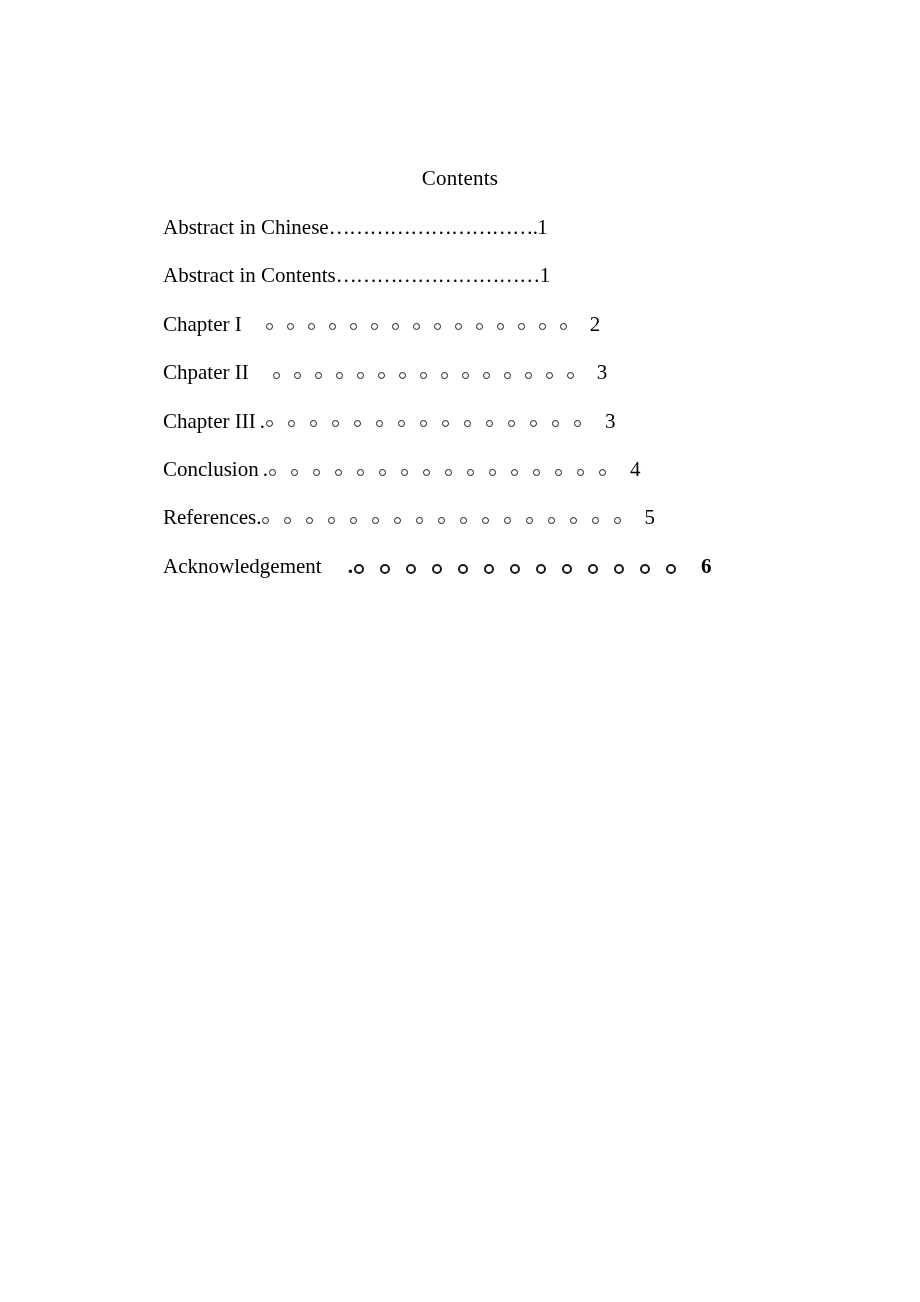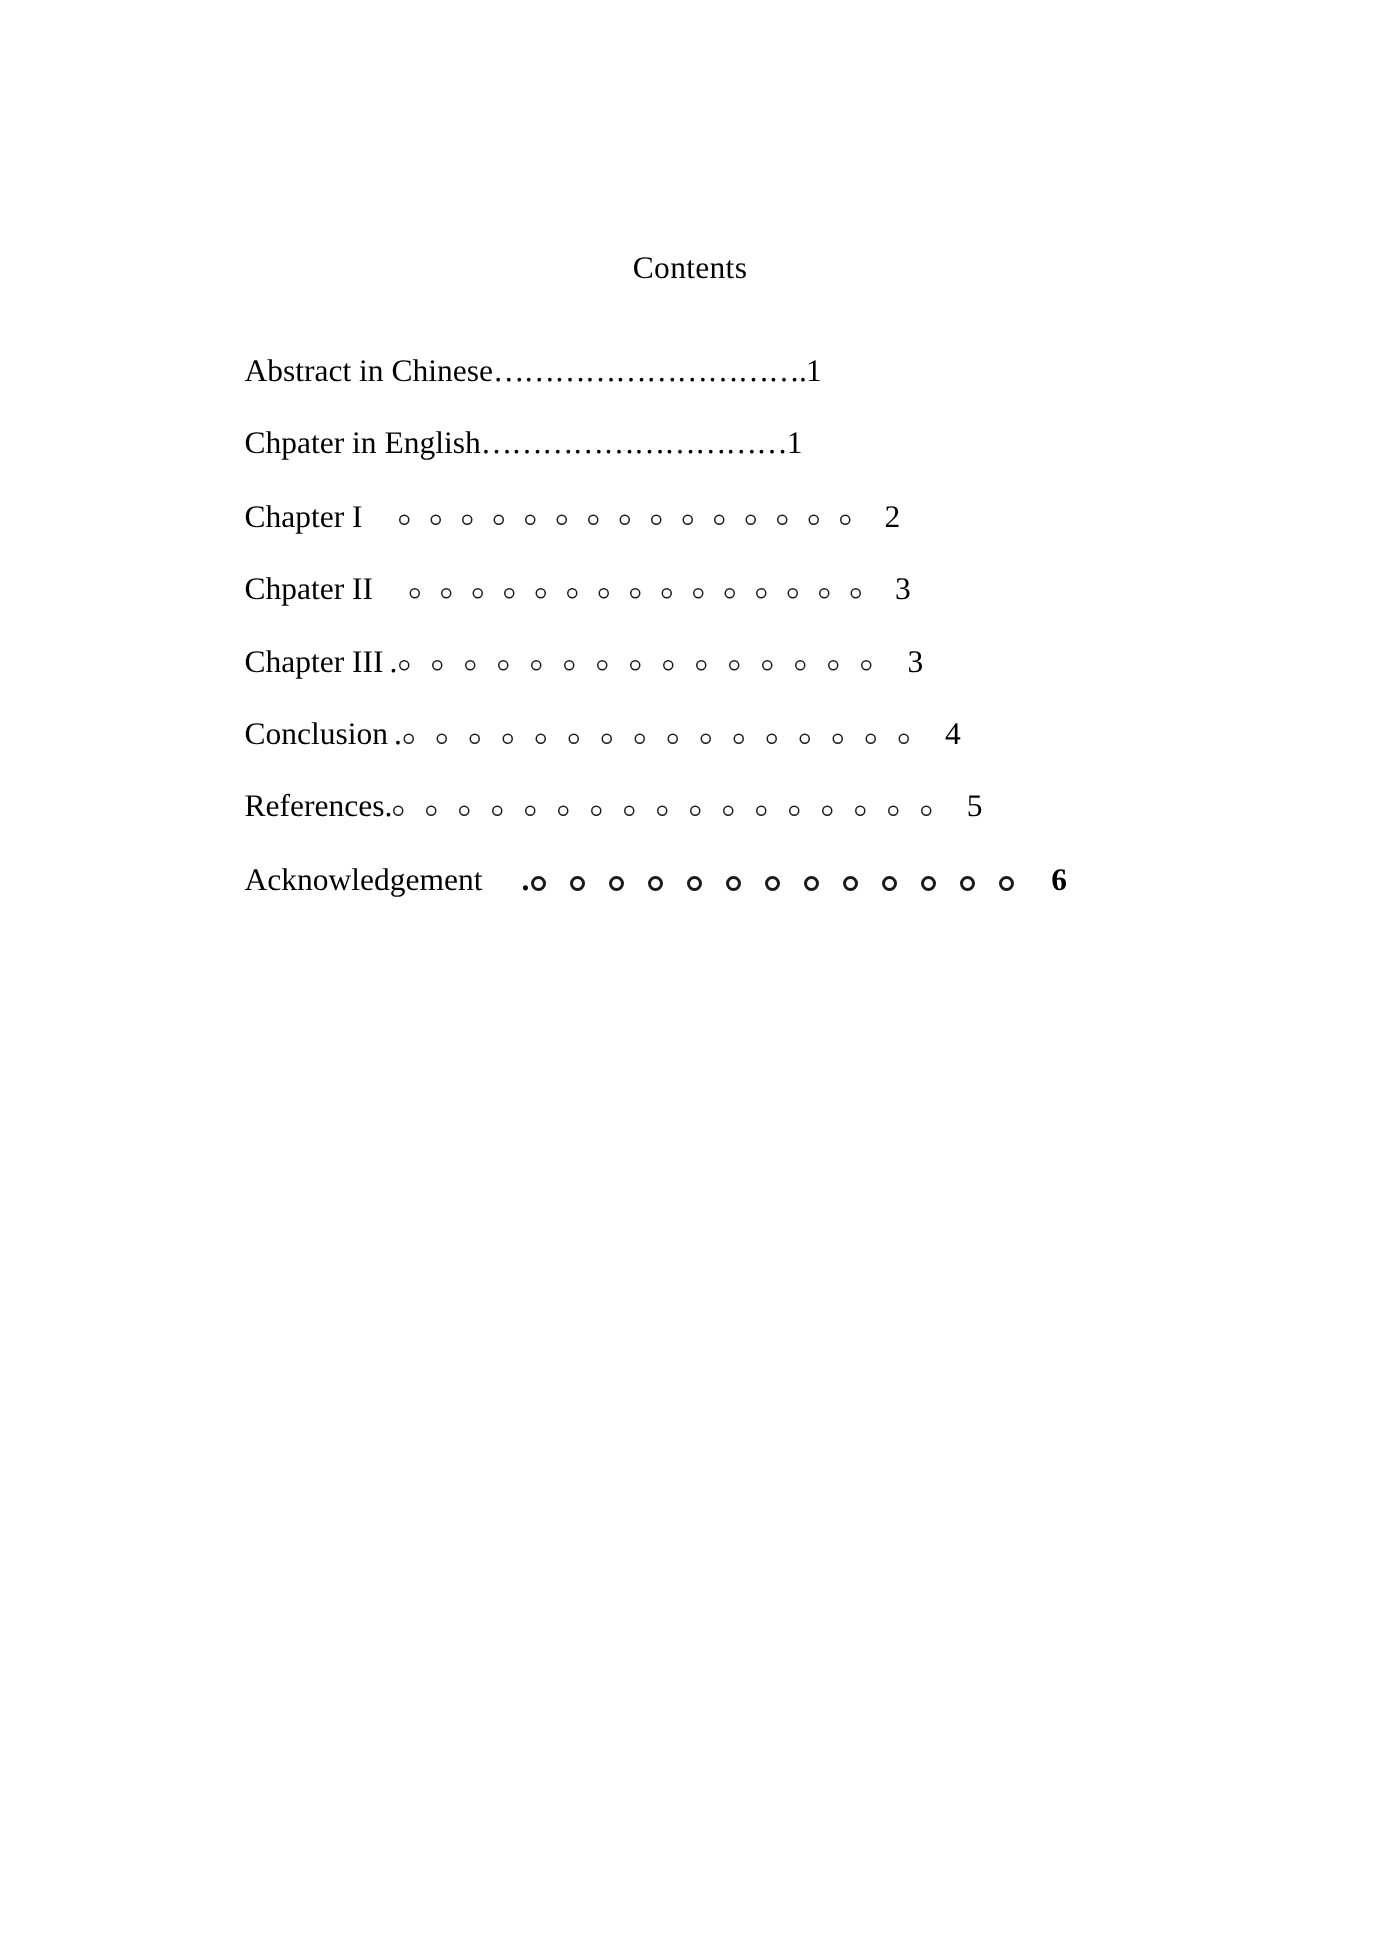--- a/index.html
+++ b/index.html
@@ -49,21 +49,20 @@
     height: 48.4px;
     white-space: nowrap;
     font-size: 21px;
     line-height: 26px;
   }
 
   .toc-label {
     display: inline-block;
     vertical-align: baseline;
     white-space: pre;
-    margin-top: 20px;
   }
 
   
   .leader-ellipsis {
     display: inline-block;
     vertical-align: baseline;
     white-space: pre;
     letter-spacing: -0.6px;
   }
 
@@ -121,21 +120,21 @@
 </style>
 </head>
 <body>
 
 <div class="page">
 
   <div class="toc-title">Contents</div>
 
   <div class="toc-list">
       <div class="toc-row row-0"><span class="toc-label">Abstract in Chinese</span><span class="leader-ellipsis">………………………….</span><span class="toc-page">1</span></div>
-      <div class="toc-row row-1"><span class="toc-label">Chpater in English</span><span class="leader-ellipsis">…………………………</span><span class="toc-page">1</span></div>
+      <div class="toc-row row-1"><span class="toc-label">Abstract in Contents</span><span class="leader-ellipsis">…………………………</span><span class="toc-page">1</span></div>
       <div class="toc-row row-3"><span class="toc-label">Chapter I</span><span class="leader-circles"><span class="circ" style="width: 5px; height: 5px; margin-right: 14px;"></span><span class="circ" style="width: 5px; height: 5px; margin-right: 14px;"></span><span class="circ" style="width: 5px; height: 5px; margin-right: 14px;"></span><span class="circ" style="width: 5px; height: 5px; margin-right: 14px;"></span><span class="circ" style="width: 5px; height: 5px; margin-right: 14px;"></span><span class="circ" style="width: 5px; height: 5px; margin-right: 14px;"></span><span class="circ" style="width: 5px; height: 5px; margin-right: 14px;"></span><span class="circ" style="width: 5px; height: 5px; margin-right: 14px;"></span><span class="circ" style="width: 5px; height: 5px; margin-right: 14px;"></span><span class="circ" style="width: 5px; height: 5px; margin-right: 14px;"></span><span class="circ" style="width: 5px; height: 5px; margin-right: 14px;"></span><span class="circ" style="width: 5px; height: 5px; margin-right: 14px;"></span><span class="circ" style="width: 5px; height: 5px; margin-right: 14px;"></span><span class="circ" style="width: 5px; height: 5px; margin-right: 14px;"></span><span class="circ" style="width: 5px; height: 5px; margin-right: 14px;"></span></span><span class="toc-page">2</span></div>
       <div class="toc-row row-4"><span class="toc-label">Chpater II</span><span class="leader-circles"><span class="circ" style="width: 5px; height: 5px; margin-right: 14px;"></span><span class="circ" style="width: 5px; height: 5px; margin-right: 14px;"></span><span class="circ" style="width: 5px; height: 5px; margin-right: 14px;"></span><span class="circ" style="width: 5px; height: 5px; margin-right: 14px;"></span><span class="circ" style="width: 5px; height: 5px; margin-right: 14px;"></span><span class="circ" style="width: 5px; height: 5px; margin-right: 14px;"></span><span class="circ" style="width: 5px; height: 5px; margin-right: 14px;"></span><span class="circ" style="width: 5px; height: 5px; margin-right: 14px;"></span><span class="circ" style="width: 5px; height: 5px; margin-right: 14px;"></span><span class="circ" style="width: 5px; height: 5px; margin-right: 14px;"></span><span class="circ" style="width: 5px; height: 5px; margin-right: 14px;"></span><span class="circ" style="width: 5px; height: 5px; margin-right: 14px;"></span><span class="circ" style="width: 5px; height: 5px; margin-right: 14px;"></span><span class="circ" style="width: 5px; height: 5px; margin-right: 14px;"></span><span class="circ" style="width: 5px; height: 5px; margin-right: 14px;"></span></span><span class="toc-page">3</span></div>
       <div class="toc-row row-5"><span class="toc-label">Chapter III</span><span class="leader-circles"><span class="lead-dot">.</span><span class="circ" style="width: 5px; height: 5px; margin-right: 15px; margin-left: 1px;"></span><span class="circ" style="width: 5px; height: 5px; margin-right: 15px;"></span><span class="circ" style="width: 5px; height: 5px; margin-right: 15px;"></span><span class="circ" style="width: 5px; height: 5px; margin-right: 15px;"></span><span class="circ" style="width: 5px; height: 5px; margin-right: 15px;"></span><span class="circ" style="width: 5px; height: 5px; margin-right: 15px;"></span><span class="circ" style="width: 5px; height: 5px; margin-right: 15px;"></span><span class="circ" style="width: 5px; height: 5px; margin-right: 15px;"></span><span class="circ" style="width: 5px; height: 5px; margin-right: 15px;"></span><span class="circ" style="width: 5px; height: 5px; margin-right: 15px;"></span><span class="circ" style="width: 5px; height: 5px; margin-right: 15px;"></span><span class="circ" style="width: 5px; height: 5px; margin-right: 15px;"></span><span class="circ" style="width: 5px; height: 5px; margin-right: 15px;"></span><span class="circ" style="width: 5px; height: 5px; margin-right: 15px;"></span><span class="circ" style="width: 5px; height: 5px; margin-right: 15px;"></span></span><span class="toc-page">3</span></div>
       <div class="toc-row row-6"><span class="toc-label">Conclusion</span><span class="leader-circles"><span class="lead-dot">.</span><span class="circ" style="width: 5px; height: 5px; margin-right: 15px; margin-left: 1px;"></span><span class="circ" style="width: 5px; height: 5px; margin-right: 15px;"></span><span class="circ" style="width: 5px; height: 5px; margin-right: 15px;"></span><span class="circ" style="width: 5px; height: 5px; margin-right: 15px;"></span><span class="circ" style="width: 5px; height: 5px; margin-right: 15px;"></span><span class="circ" style="width: 5px; height: 5px; margin-right: 15px;"></span><span class="circ" style="width: 5px; height: 5px; margin-right: 15px;"></span><span class="circ" style="width: 5px; height: 5px; margin-right: 15px;"></span><span class="circ" style="width: 5px; height: 5px; margin-right: 15px;"></span><span class="circ" style="width: 5px; height: 5px; margin-right: 15px;"></span><span class="circ" style="width: 5px; height: 5px; margin-right: 15px;"></span><span class="circ" style="width: 5px; height: 5px; margin-right: 15px;"></span><span class="circ" style="width: 5px; height: 5px; margin-right: 15px;"></span><span class="circ" style="width: 5px; height: 5px; margin-right: 15px;"></span><span class="circ" style="width: 5px; height: 5px; margin-right: 15px;"></span><span class="circ" style="width: 5px; height: 5px; margin-right: 15px;"></span></span><span class="toc-page">4</span></div>
       <div class="toc-row row-7"><span class="toc-label">References.</span><span class="leader-circles"><span class="circ" style="width: 5px; height: 5px; margin-right: 15px;"></span><span class="circ" style="width: 5px; height: 5px; margin-right: 15px;"></span><span class="circ" style="width: 5px; height: 5px; margin-right: 15px;"></span><span class="circ" style="width: 5px; height: 5px; margin-right: 15px;"></span><span class="circ" style="width: 5px; height: 5px; margin-right: 15px;"></span><span class="circ" style="width: 5px; height: 5px; margin-right: 15px;"></span><span class="circ" style="width: 5px; height: 5px; margin-right: 15px;"></span><span class="circ" style="width: 5px; height: 5px; margin-right: 15px;"></span><span class="circ" style="width: 5px; height: 5px; margin-right: 15px;"></span><span class="circ" style="width: 5px; height: 5px; margin-right: 15px;"></span><span class="circ" style="width: 5px; height: 5px; margin-right: 15px;"></span><span class="circ" style="width: 5px; height: 5px; margin-right: 15px;"></span><span class="circ" style="width: 5px; height: 5px; margin-right: 15px;"></span><span class="circ" style="width: 5px; height: 5px; margin-right: 15px;"></span><span class="circ" style="width: 5px; height: 5px; margin-right: 15px;"></span><span class="circ" style="width: 5px; height: 5px; margin-right: 15px;"></span><span class="circ" style="width: 5px; height: 5px; margin-right: 15px;"></span></span><span class="toc-page">5</span></div>
       <div class="toc-row row-8"><span class="toc-label">Acknowledgement</span><span class="leader-circles"><span class="lead-dot">.</span><span class="circ" style="width: 6px; height: 6px; margin-right: 16px; margin-left: 1px;"></span><span class="circ" style="width: 6px; height: 6px; margin-right: 16px;"></span><span class="circ" style="width: 6px; height: 6px; margin-right: 16px;"></span><span class="circ" style="width: 6px; height: 6px; margin-right: 16px;"></span><span class="circ" style="width: 6px; height: 6px; margin-right: 16px;"></span><span class="circ" style="width: 6px; height: 6px; margin-right: 16px;"></span><span class="circ" style="width: 6px; height: 6px; margin-right: 16px;"></span><span class="circ" style="width: 6px; height: 6px; margin-right: 16px;"></span><span class="circ" style="width: 6px; height: 6px; margin-right: 16px;"></span><span class="circ" style="width: 6px; height: 6px; margin-right: 16px;"></span><span class="circ" style="width: 6px; height: 6px; margin-right: 16px;"></span><span class="circ" style="width: 6px; height: 6px; margin-right: 16px;"></span><span class="circ" style="width: 6px; height: 6px; margin-right: 16px;"></span></span><span class="toc-page">6</span></div>
     </div>
 
 </div>
 

